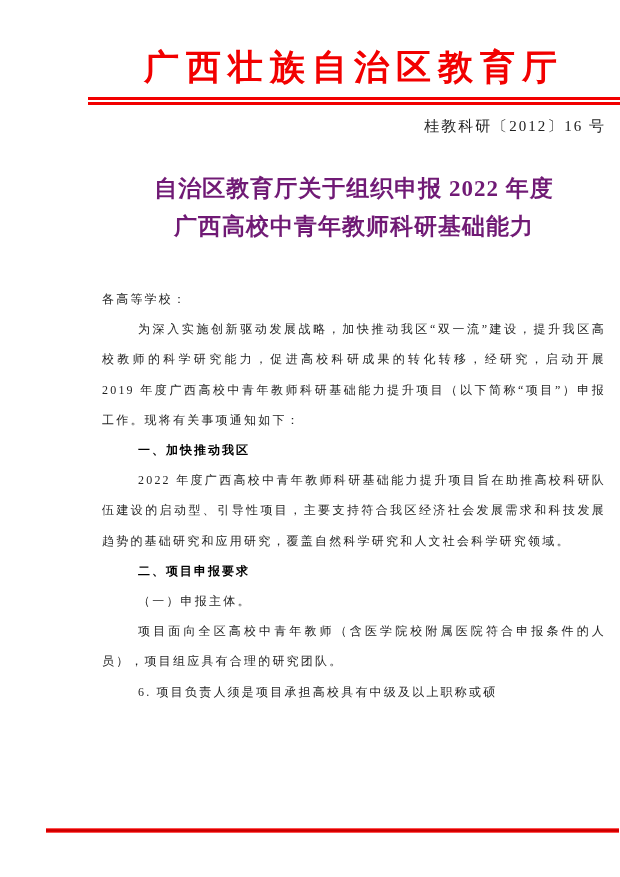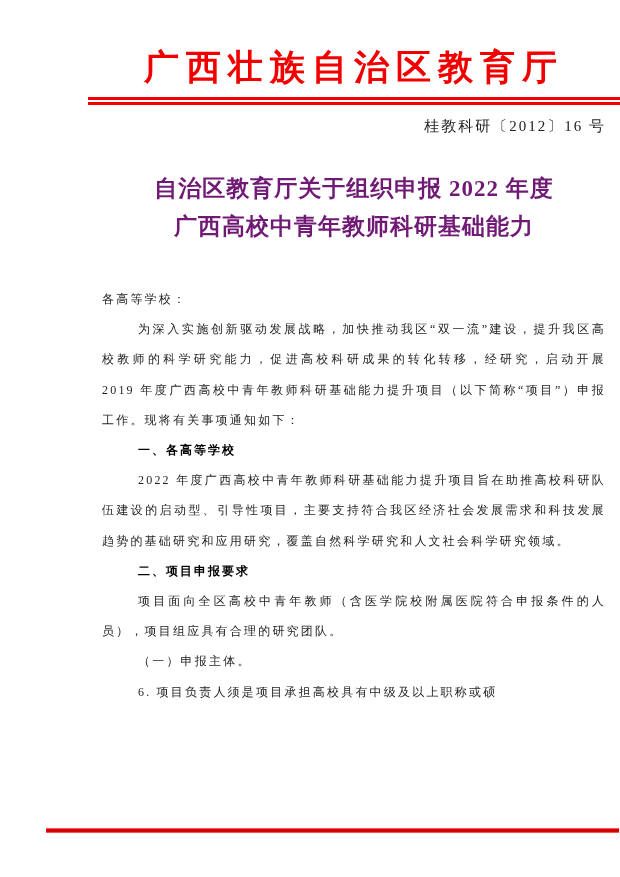--- a/index.html
+++ b/index.html
@@ -95,23 +95,23 @@
   <div class="docno">桂教科研〔2012〕16 号</div>
 
   <div class="title">
     <div>自治区教育厅关于组织申报 2022 年度</div>
     <div>广西高校中青年教师科研基础能力</div>
   </div>
 
   <div class="body-text">
     <p>各高等学校：</p>
     <p class="indent">为深入实施创新驱动发展战略，加快推动我区“双一流”建设，提升我区高校教师的科学研究能力，促进高校科研成果的转化转移，经研究，启动开展 2019 年度广西高校中青年教师科研基础能力提升项目（以下简称“项目”）申报工作。现将有关事项通知如下：</p>
-    <p class="indent section-heading">一、各高等学校</p>
+    <p class="indent section-heading">一、加快推动我区</p>
     <p class="indent">2022 年度广西高校中青年教师科研基础能力提升项目旨在助推高校科研队伍建设的启动型、引导性项目，主要支持符合我区经济社会发展需求和科技发展趋势的基础研究和应用研究，覆盖自然科学研究和人文社会科学研究领域。</p>
     <p class="indent section-heading">二、项目申报要求</p>
+    <p class="indent">（一）申报主体。</p>
     <p class="indent">项目面向全区高校中青年教师（含医学院校附属医院符合申报条件的人员），项目组应具有合理的研究团队。</p>
-    <p class="indent">（一）申报主体。</p>
     <p class="indent">6. 项目负责人须是项目承担高校具有中级及以上职称或硕</p>
   </div>
 
   <div class="hr-footer"></div>
 
 </div>
 
 </body></html>

